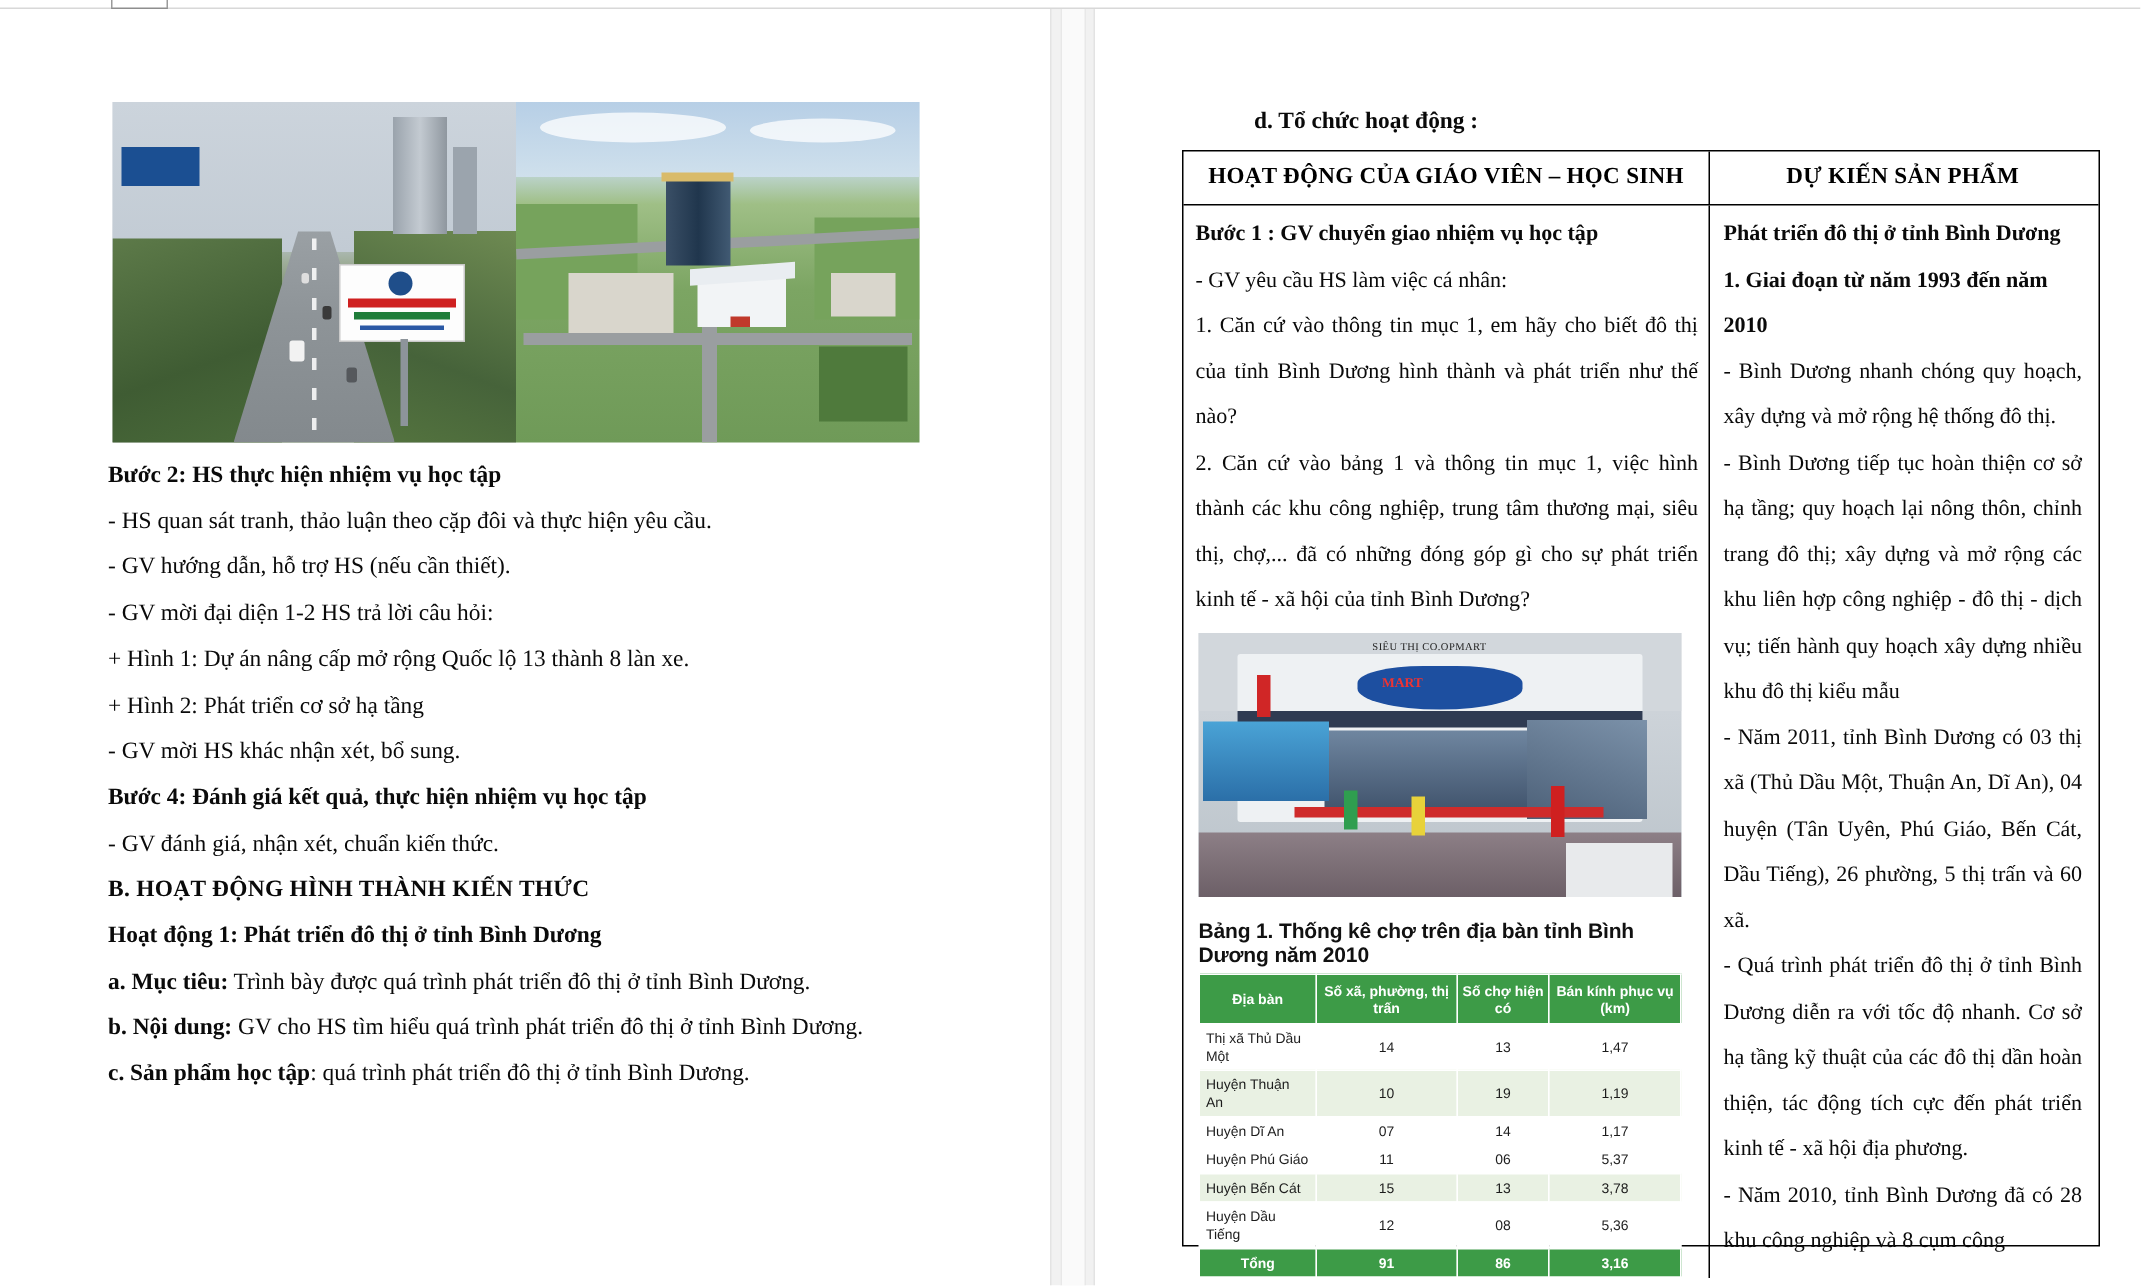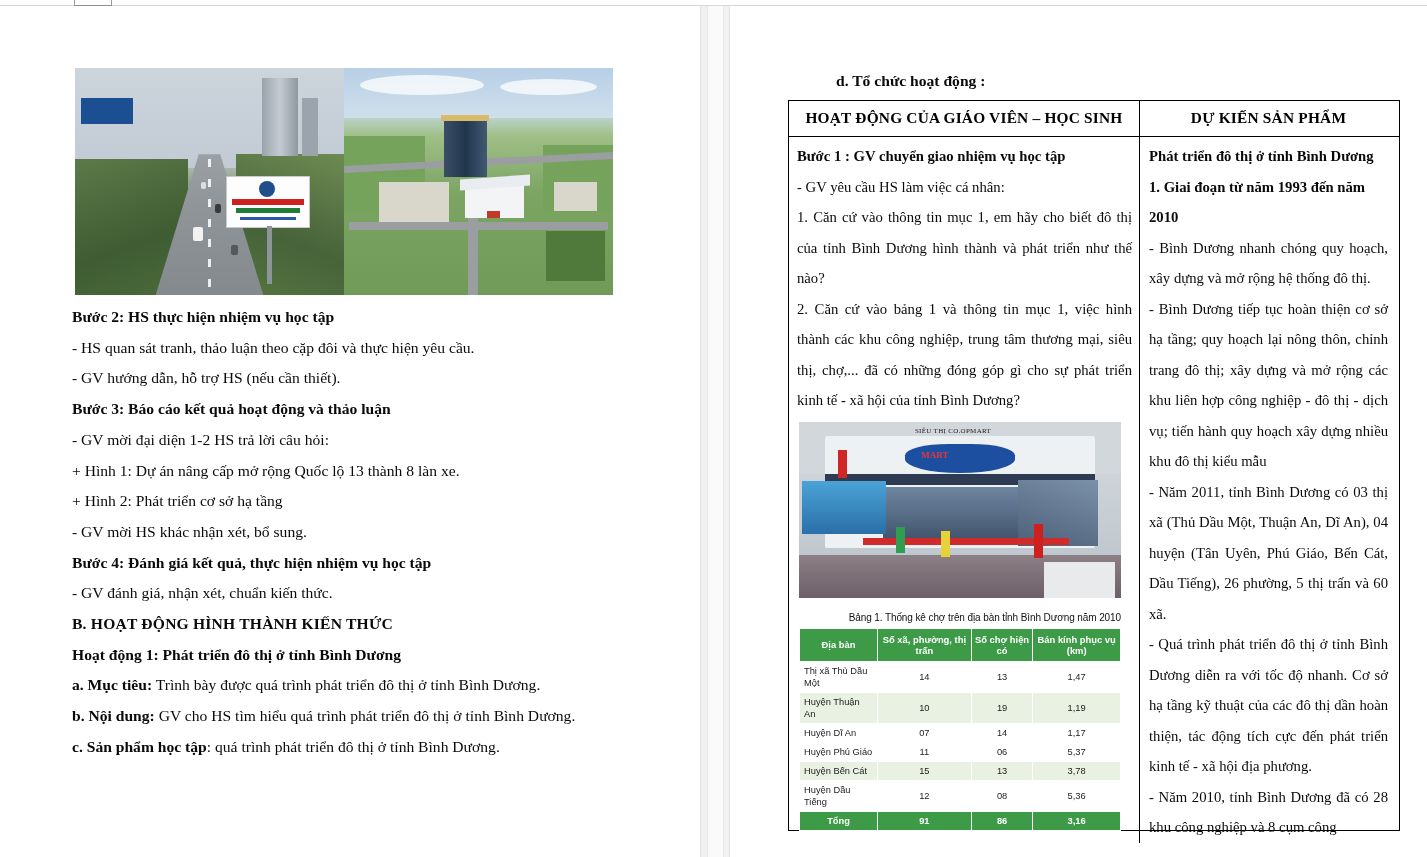--- a/index.html
+++ b/index.html
@@ -164,22 +164,22 @@
   .coop .crowd{position:absolute;left:0;bottom:0;width:100%;height:24%;
                background:linear-gradient(#8d7f86,#6c5f67);}
   .coop .flag {position:absolute;width:9px;height:26px;}
   .coop .wall {position:absolute;right:2%;bottom:0;width:22%;height:20%;background:#e8eaec;}
   .coop .sign {position:absolute;left:36%;top:3%;font-size:7px;color:#222;letter-spacing:.3px;}
 
   
   .b1wrap { margin: 14px 0 0 2px; width: 322px; }
   .b1cap {
     font-family: "Liberation Sans","DejaVu Sans",sans-serif;
-    font-size: 10px; font-weight: normal; color: #111;
-    text-align: right; margin-bottom: 5px; letter-spacing: -.1px;
+    font-size: 14px; font-weight: bold; color: #111;
+    text-align: left; margin-bottom: 5px; letter-spacing: -.1px;
   }
   table.b1 {
     border-collapse: collapse; width: 322px;
     font-family: "Liberation Sans","DejaVu Sans",sans-serif;
     font-size: 9.3px; color: #1c1c1c;
   }
   table.b1 th {
     background: #3d9b47; color: #ffffff; font-weight: bold;
     padding: 5px 2px; line-height: 11px; border: 1px solid #ffffff;
     font-size: 9.4px;
@@ -249,21 +249,20 @@
         <div class="hall" style="left:45%;top:50%;width:22%;height:16%;"></div>
         <div class="hallroof" style="left:43%;top:48%;width:26%;height:5%;"></div>
         <div class="redacc" style="left:53%;top:63%;width:5%;height:3%;"></div>
       </div>
     </div>
 
     <div class="ltext">
       <p class="b">Bước 2: HS thực hiện nhiệm vụ học tập</p>
       <p>- HS quan sát tranh, thảo luận theo cặp đôi và thực hiện yêu cầu.</p>
       <p>- GV hướng dẫn, hỗ trợ HS (nếu cần thiết).</p>
-      <p class="b">Bước 3: Báo cáo kết quả hoạt động và thảo luận</p>
       <p>- GV mời đại diện 1-2 HS trả lời câu hỏi:</p>
       <p>+ Hình 1: Dự án nâng cấp mở rộng Quốc lộ 13 thành 8 làn xe.</p>
       <p>+ Hình 2: Phát triển cơ sở hạ tầng</p>
       <p>- GV mời HS khác nhận xét, bổ sung.</p>
       <p class="b">Bước 4: Đánh giá kết quả, thực hiện nhiệm vụ học tập</p>
       <p>- GV đánh giá, nhận xét, chuẩn kiến thức.</p>
       <p class="caps">B. HOẠT ĐỘNG HÌNH THÀNH KIẾN THỨC</p>
       <p class="b">Hoạt động 1: Phát triển đô thị ở tỉnh Bình Dương</p>
       <p><span class="bd">a. Mục tiêu:</span><span> Trình bày được quá trình phát triển đô thị ở tỉnh Bình Dương.</span></p>
       <p><span class="bd">b. Nội dung:</span><span> GV cho HS tìm hiểu quá trình phát triển đô thị ở tỉnh Bình Dương.</span></p>

